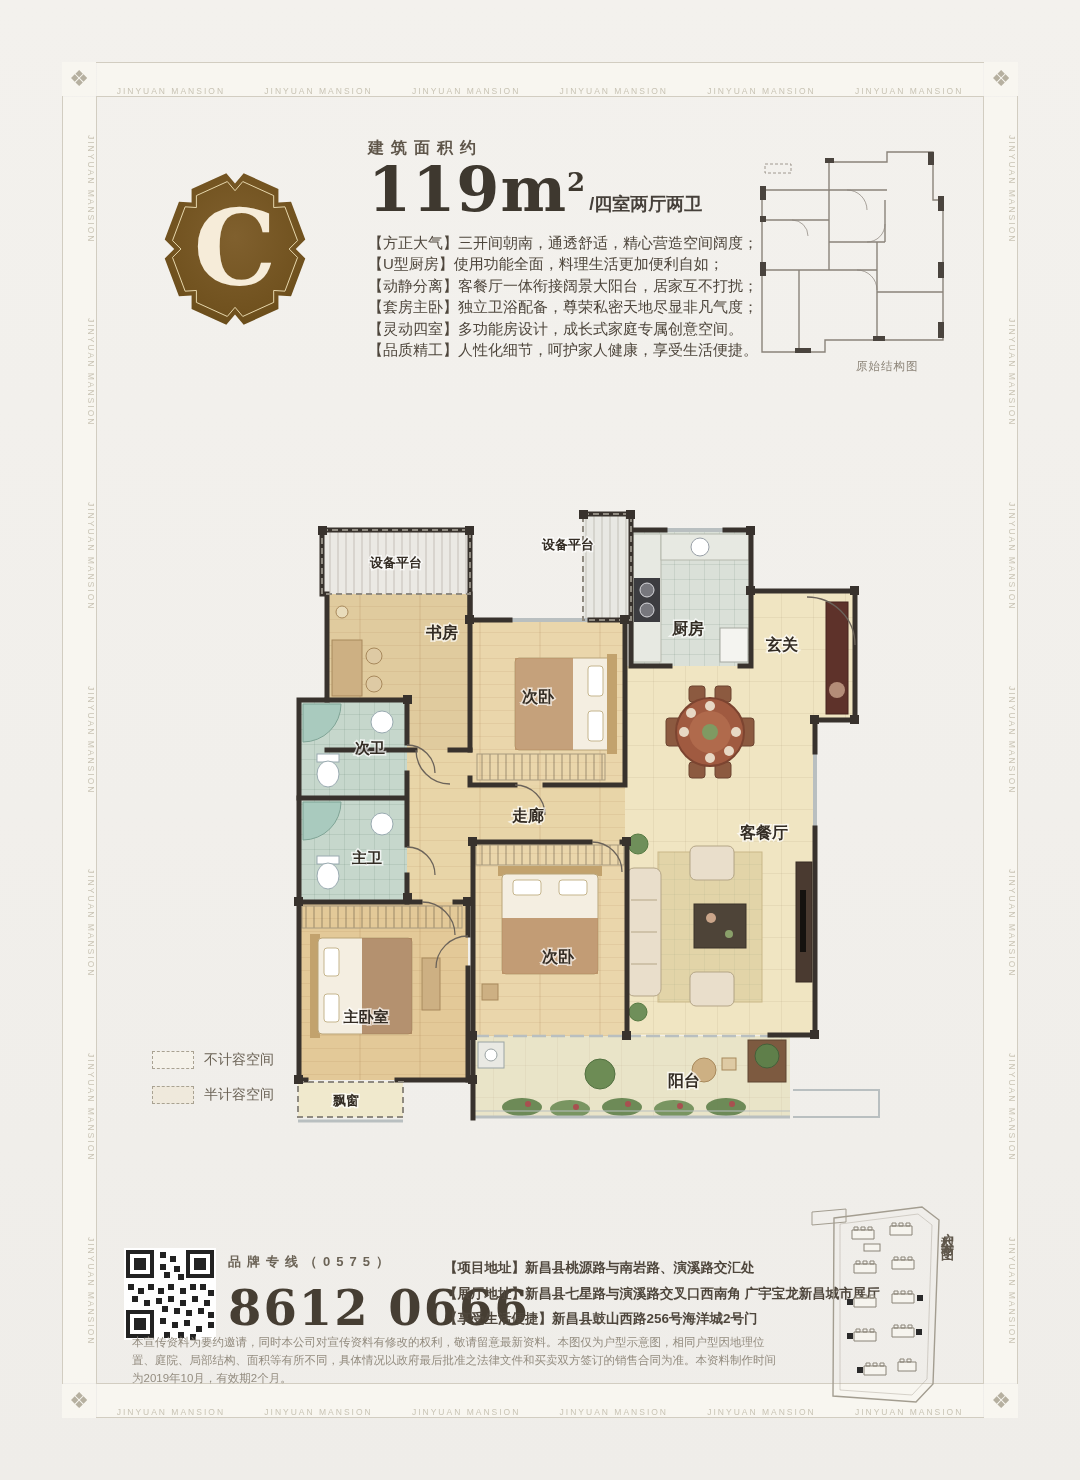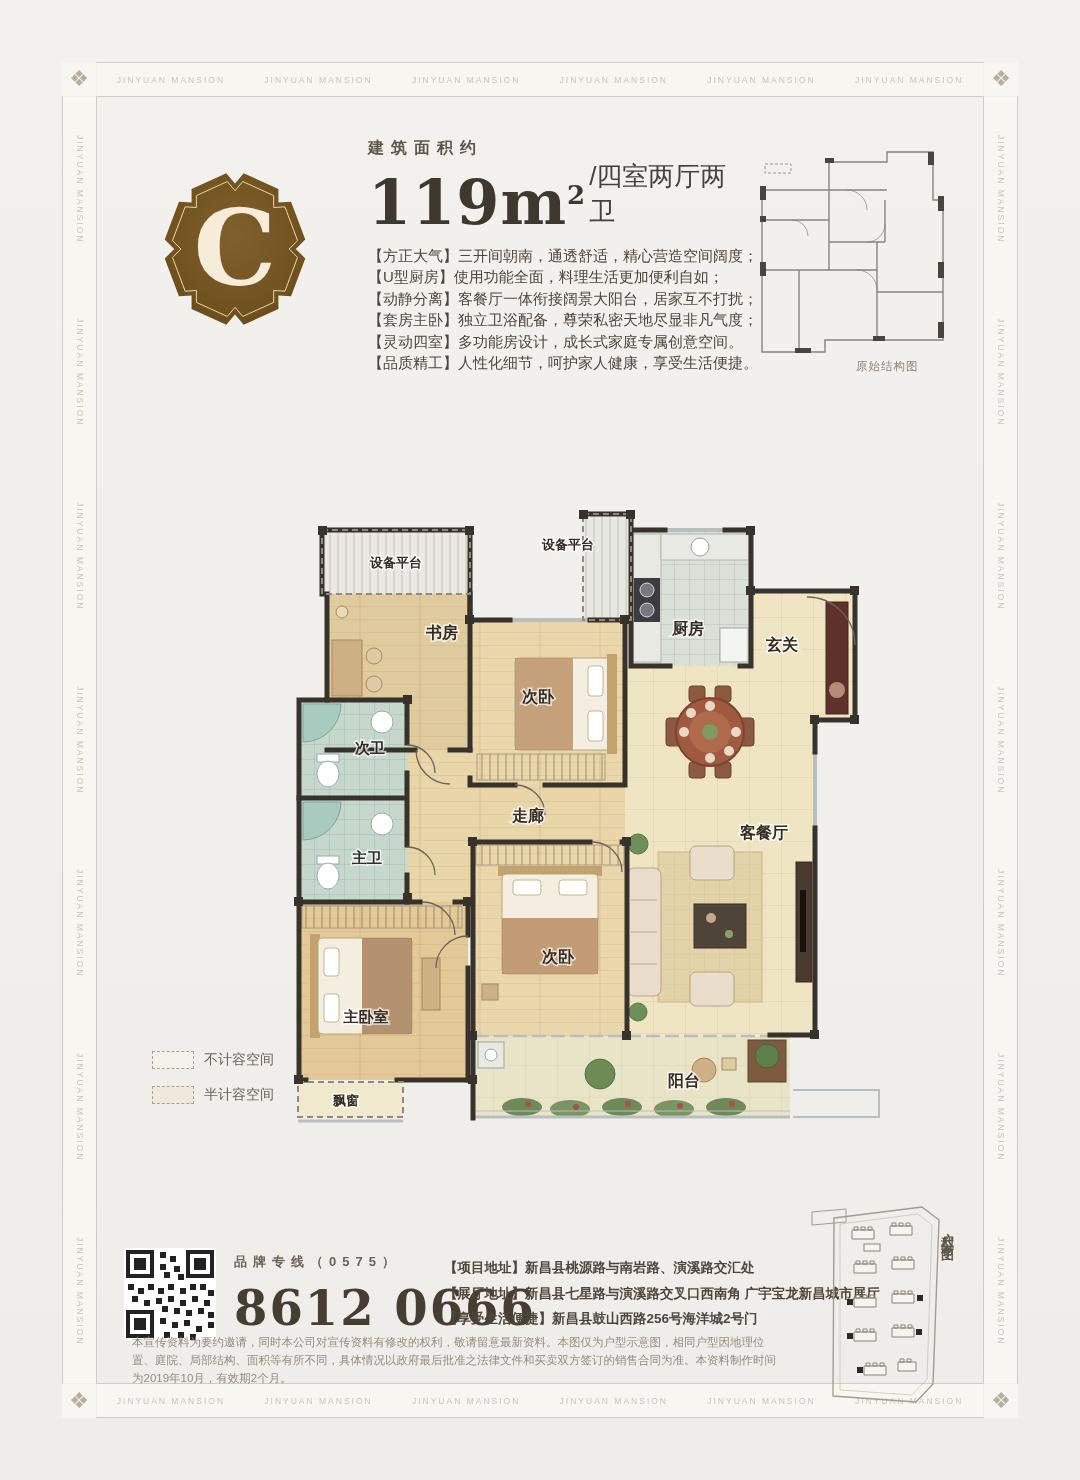--- a/index.html
+++ b/index.html
@@ -1,53 +1,53 @@
 <!DOCTYPE html>
 <html><head>
 <meta charset="utf-8">
 <style>
   html,body{margin:0;padding:0;background:#e9e7e3;}
   .poster{position:relative;width:1080px;height:1480px;background:linear-gradient(180deg,#f3f1ed 0%,#f1efeb 55%,#efede9 100%);overflow:hidden;font-family:"Liberation Sans",sans-serif;}
   
   .frame-outer{position:absolute;inset:62px;border:1px solid #d2cdc1;}
   .frame-inner{position:absolute;inset:96px;border:1px solid #d2cdc1;}
-  .band{position:absolute;display:flex;justify-content:space-around;align-items:center;background:#f8f6f0;}
+  .band{position:absolute;display:flex;justify-content:space-around;align-items:flex-end;background:#f8f6f0;}
   .band-top{top:63px;left:97px;right:97px;height:33px;}
   .band-bottom{bottom:63px;left:97px;right:97px;height:33px;}
   .band-left{left:63px;top:97px;bottom:97px;width:33px;flex-direction:column;}
   .band-right{right:63px;top:97px;bottom:97px;width:33px;flex-direction:column;}
   .band i{font-style:normal;font-size:8.5px;letter-spacing:2px;color:#c9c4b5;white-space:nowrap;}
   .band-left i,.band-right i{writing-mode:vertical-rl;letter-spacing:2px;}
   .orn{position:absolute;width:34px;height:34px;line-height:34px;text-align:center;font-size:22px;color:#b6b0a0;background:#f8f6f0;}
   .orn.tl{top:62px;left:62px;} .orn.tr{top:62px;right:62px;}
   .orn.bl{bottom:62px;left:62px;} .orn.br{bottom:62px;right:62px;}
   
   .badge{position:absolute;left:160px;top:170px;width:150px;height:158px;}
   .hdr{position:absolute;left:368px;top:138px;width:380px;}
   .area-label{font-size:16px;font-weight:700;letter-spacing:7px;color:#5f564a;}
   .area-line{display:flex;align-items:flex-end;margin-top:0;color:#3e382f;}
   .area-num{font-family:"DejaVu Serif",serif;font-size:62px;font-weight:700;line-height:1;letter-spacing:1px;}
   .area-sup{font-family:"DejaVu Serif",serif;font-size:26px;font-weight:700;line-height:1;transform:translateY(-26px);}
-  .area-suffix{font-size:26px;font-weight:400;margin-left:4px;padding-bottom:5px;color:#46403a;}
+  .area-suffix{font-size:18px;font-weight:700;margin-left:4px;padding-bottom:5px;color:#46403a;}
   .features{margin-top:11px;}
   .features p{margin:0;font-size:15px;line-height:21.4px;color:#4e463c;font-weight:500;white-space:nowrap;}
   
   .mini{position:absolute;left:737px;top:142px;}
   .mini-cap{position:absolute;left:856px;top:359px;font-size:11.5px;color:#8d8579;letter-spacing:1px;}
   
   .plan{position:absolute;left:270px;top:490px;}
   
   .legend{position:absolute;left:152px;top:1051px;}
   .legend .row{display:flex;align-items:center;margin-bottom:17px;}
   .lg-box{width:40px;height:16px;border:1.5px dashed #a9a292;background:#f5f2ea;margin-right:10px;}
   .lg-box.half{border-style:dashed;background:#efe9dc;}
   .legend span{font-size:14px;color:#6b6356;}
   
   .qr{position:absolute;left:124px;top:1248px;width:92px;height:92px;}
-  .brand{position:absolute;left:234px;top:1253px;}
+  .brand{position:absolute;left:228px;top:1253px;}
   .hotline{font-size:13px;font-weight:700;letter-spacing:6px;color:#6b6356;}
   .phone{font-family:"DejaVu Serif",serif;font-size:48px;font-weight:700;color:#463e33;letter-spacing:2px;margin-top:13px;line-height:1;}
   .addrs{position:absolute;left:444px;top:1255px;}
   .addrs p{margin:0;font-size:13.5px;font-weight:700;color:#4e463c;line-height:25.5px;white-space:nowrap;}
   .disc{position:absolute;left:124px;top:1333px;width:648px;font-size:11.5px;line-height:18px;color:#948d80;margin-left:8px;}
   
   .site{position:absolute;left:806px;top:1202px;}
   .site-cap{position:absolute;left:938px;top:1222px;writing-mode:vertical-rl;font-size:13px;font-weight:700;letter-spacing:4px;color:#5f574b;}
   
   text.rl{font-family:"Liberation Sans",sans-serif;font-weight:700;fill:#332c24;paint-order:stroke;stroke:#ffffff;stroke-width:3px;stroke-opacity:.7;text-anchor:middle;}

